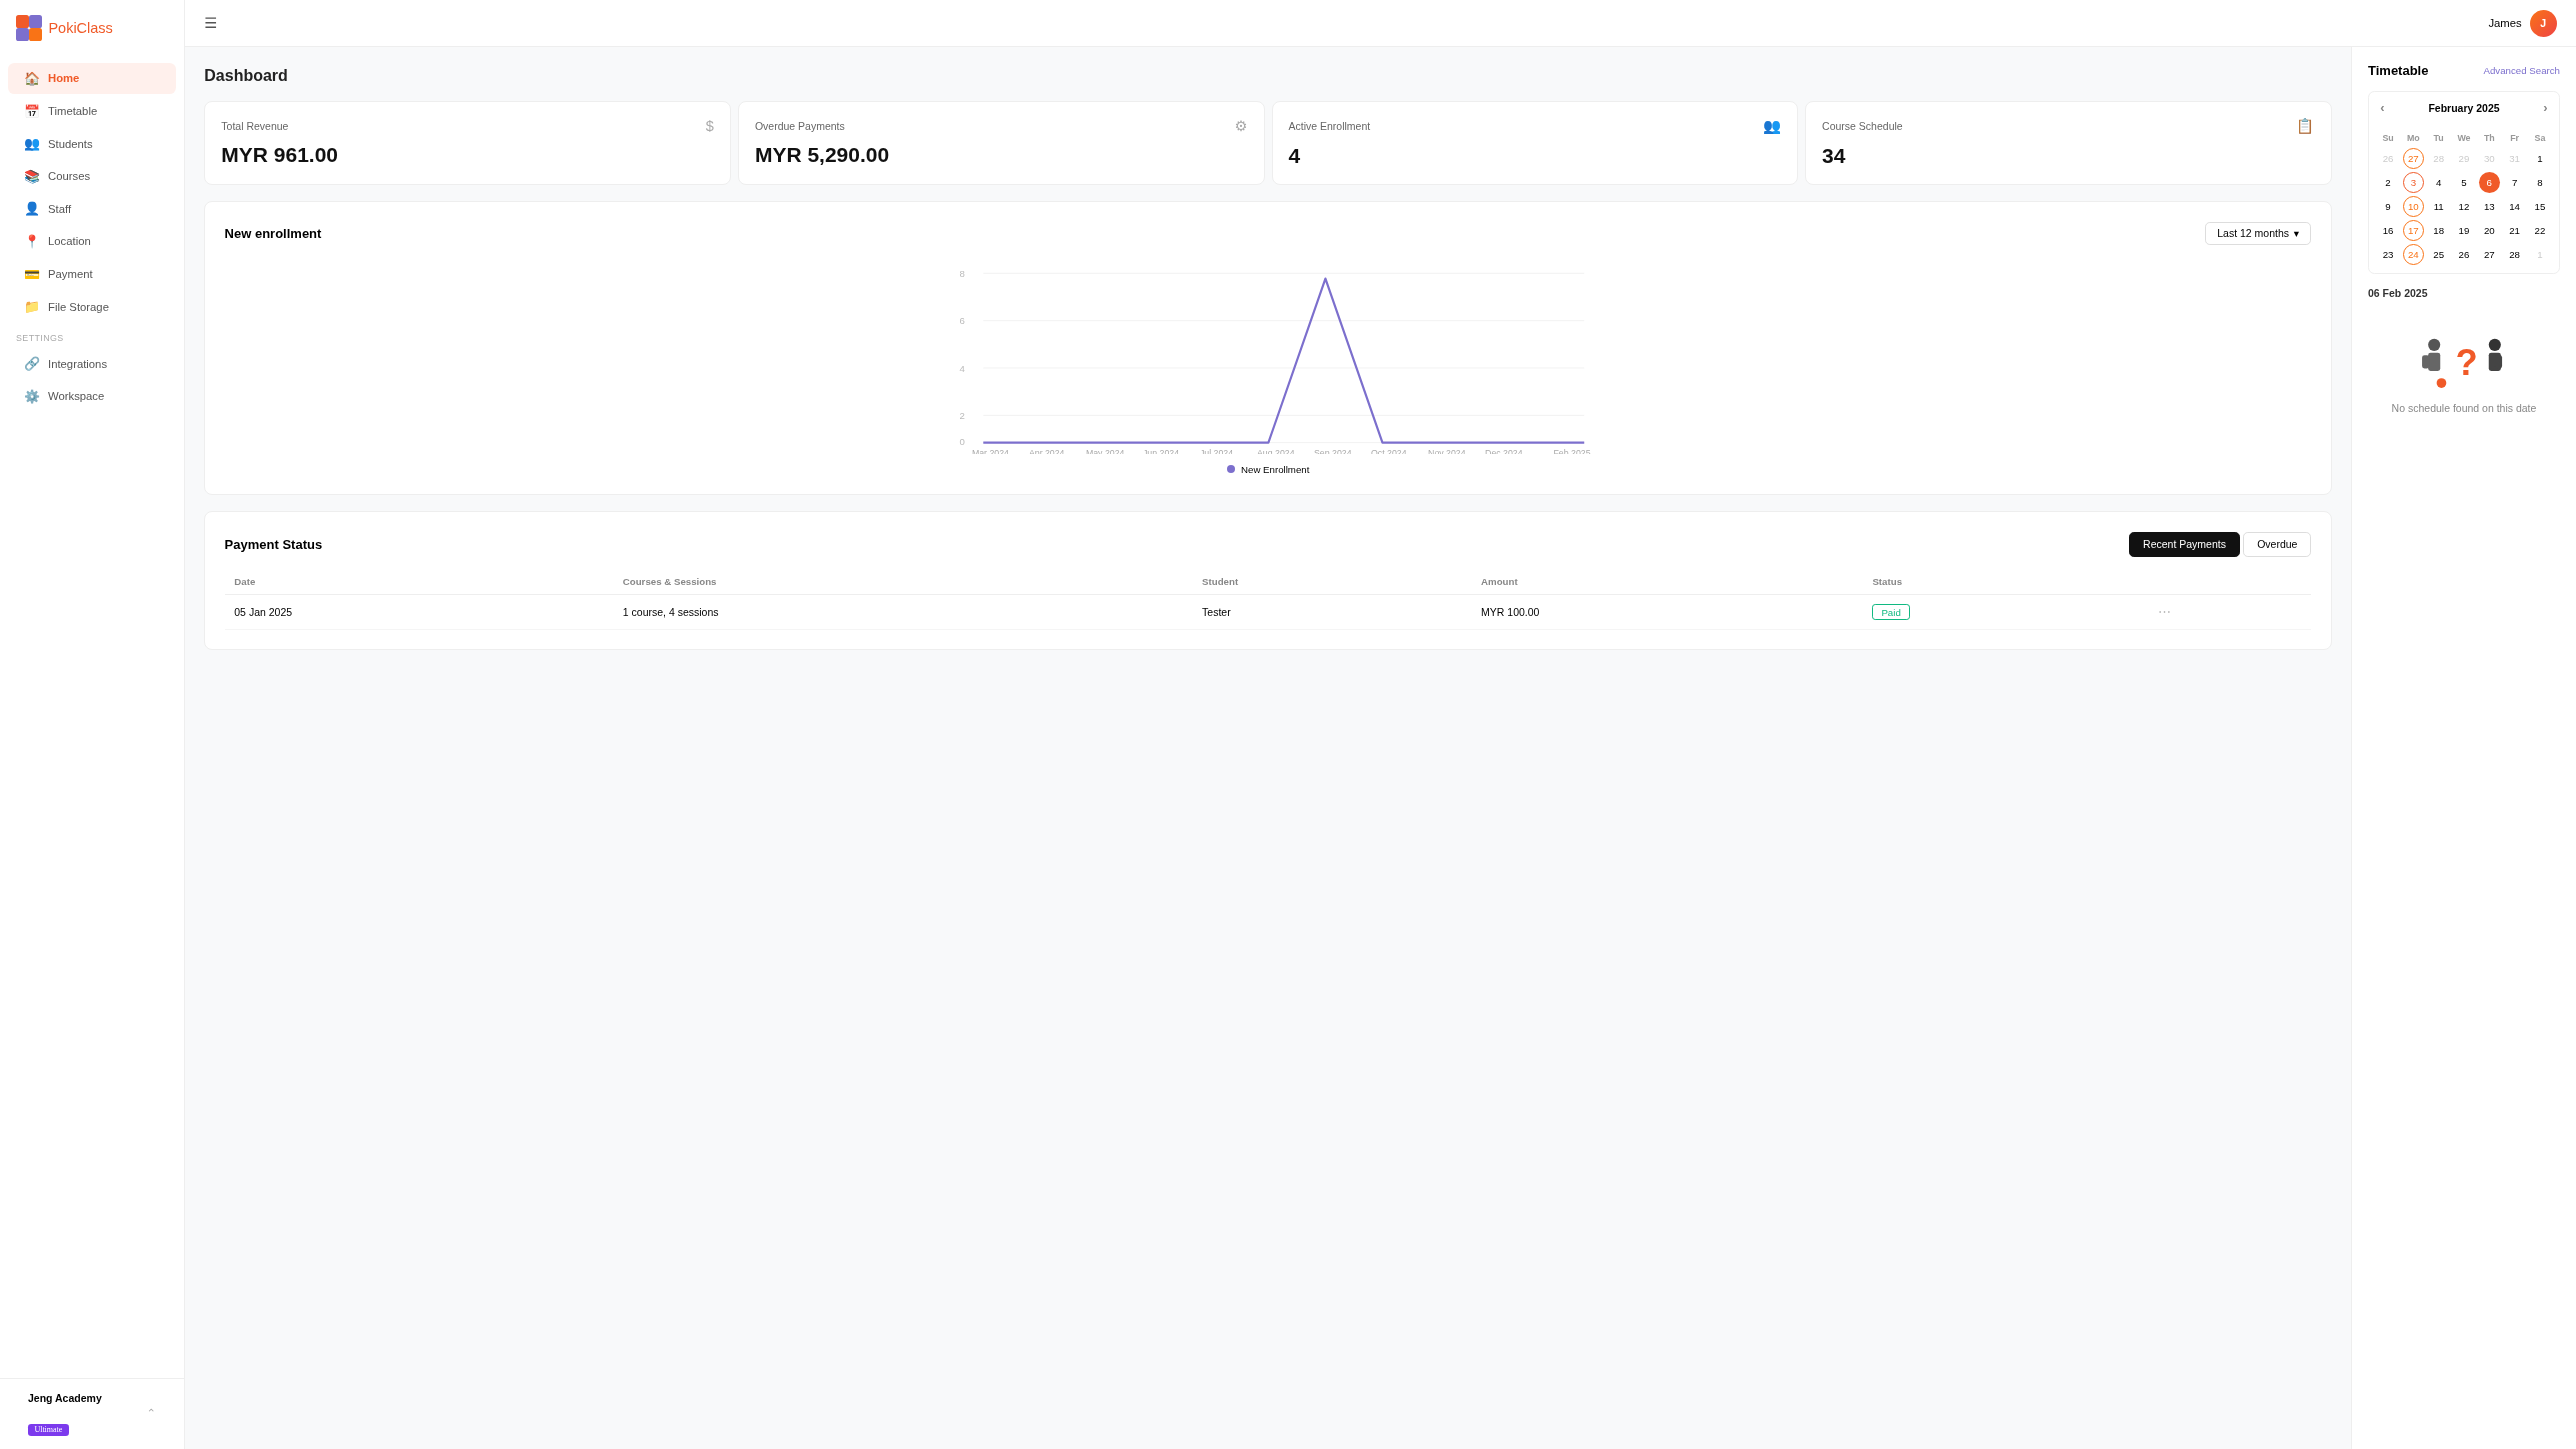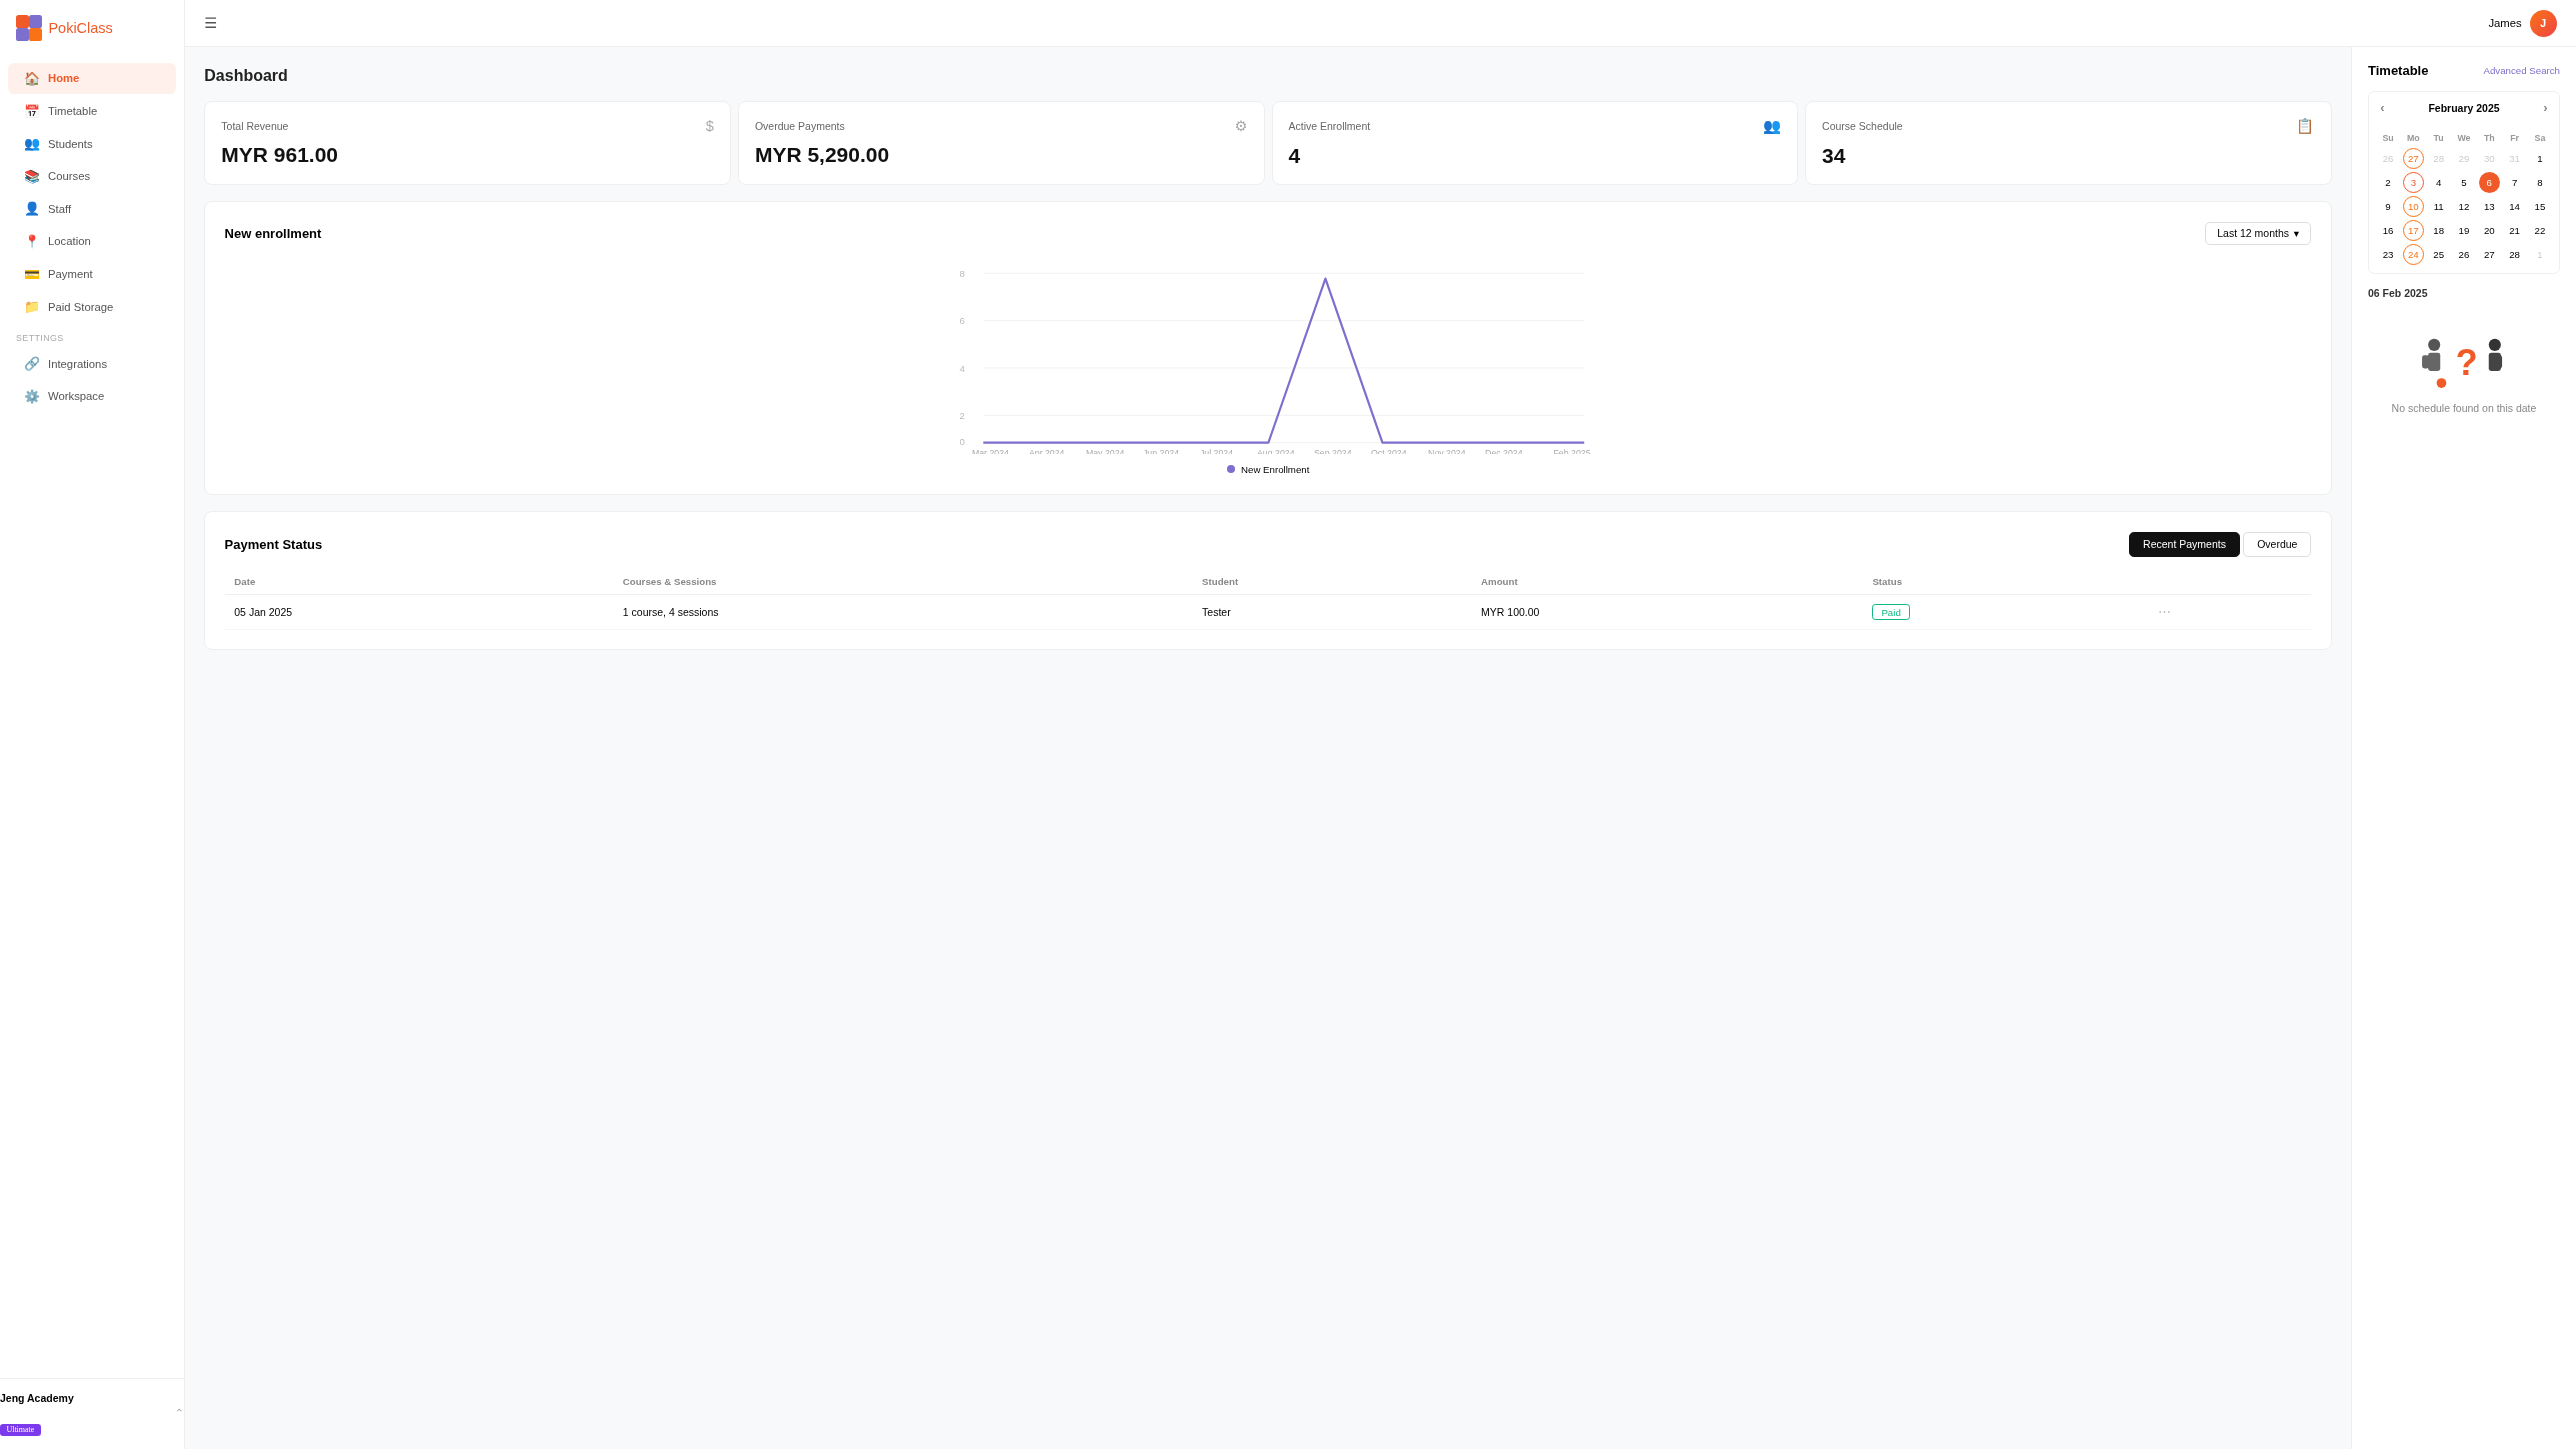--- a/index.html
+++ b/index.html
@@ -46,21 +46,21 @@
     .nav-item.active { background: #fff0ec; color: #f05a28; font-weight: 600; }
     .nav-icon { font-size: 13px; width: 16px; text-align: center; }
     .nav-section-label {
       font-size: 8.9px;
       color: #aaa;
       padding: 9.7px 16px 3.2px;
       text-transform: uppercase;
       letter-spacing: 0.4px;
     }
     .sidebar-bottom {
-      padding: 13px 0;
+      padding: 13px 28px;
       border-top: 0.8px solid #eee;
       display: flex;
       align-items: center;
       justify-content: space-between;
     }
     .academy-name { font-weight: 600; font-size: 10.5px; }
     .badge-ultimate {
       background: #7c3aed;
       color: #fff;
       font-size: 8px;
@@ -331,21 +331,21 @@
     <div class="nav-item">
       <span class="nav-icon">📍</span>
       <span>Location</span>
     </div>
     <div class="nav-item">
       <span class="nav-icon">💳</span>
       <span>Payment</span>
     </div>
     <div class="nav-item">
       <span class="nav-icon">📁</span>
-      <span>Paid Storage</span>
+      <span>File Storage</span>
     </div>
 
     <div class="nav-section-label">Settings</div>
     <div class="nav-item">
       <span class="nav-icon">🔗</span>
       <span>Integrations</span>
     </div>
     <div class="nav-item">
       <span class="nav-icon">⚙️</span>
       <span>Workspace</span>

